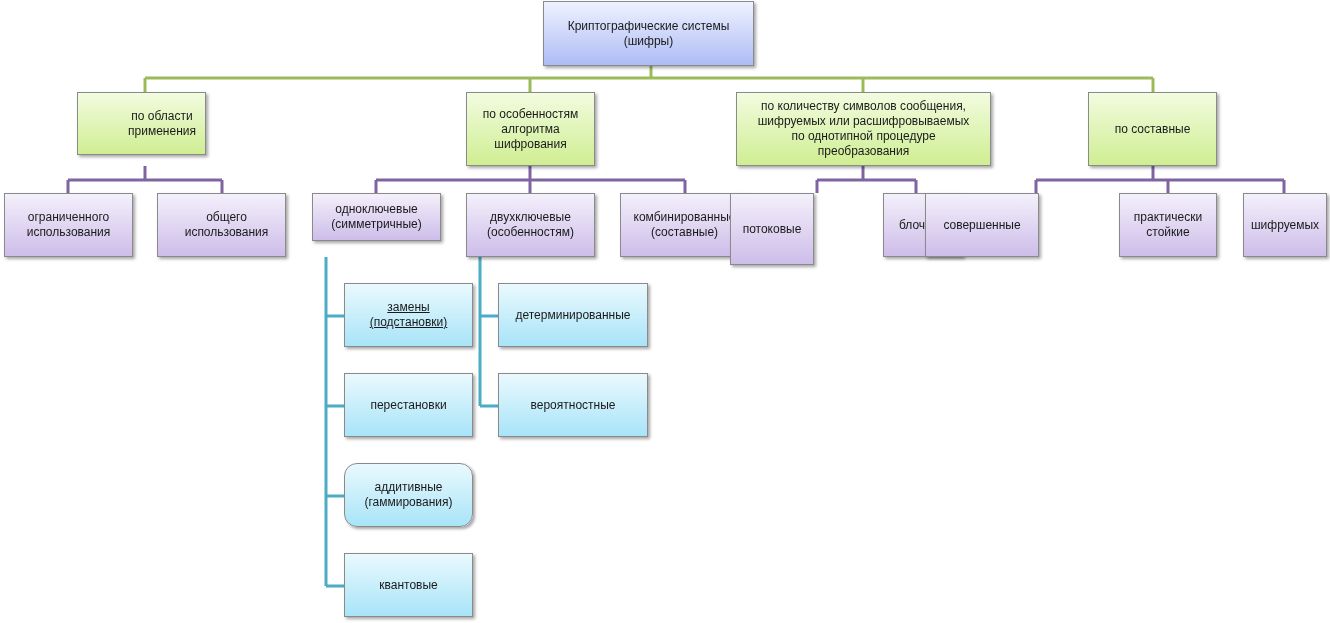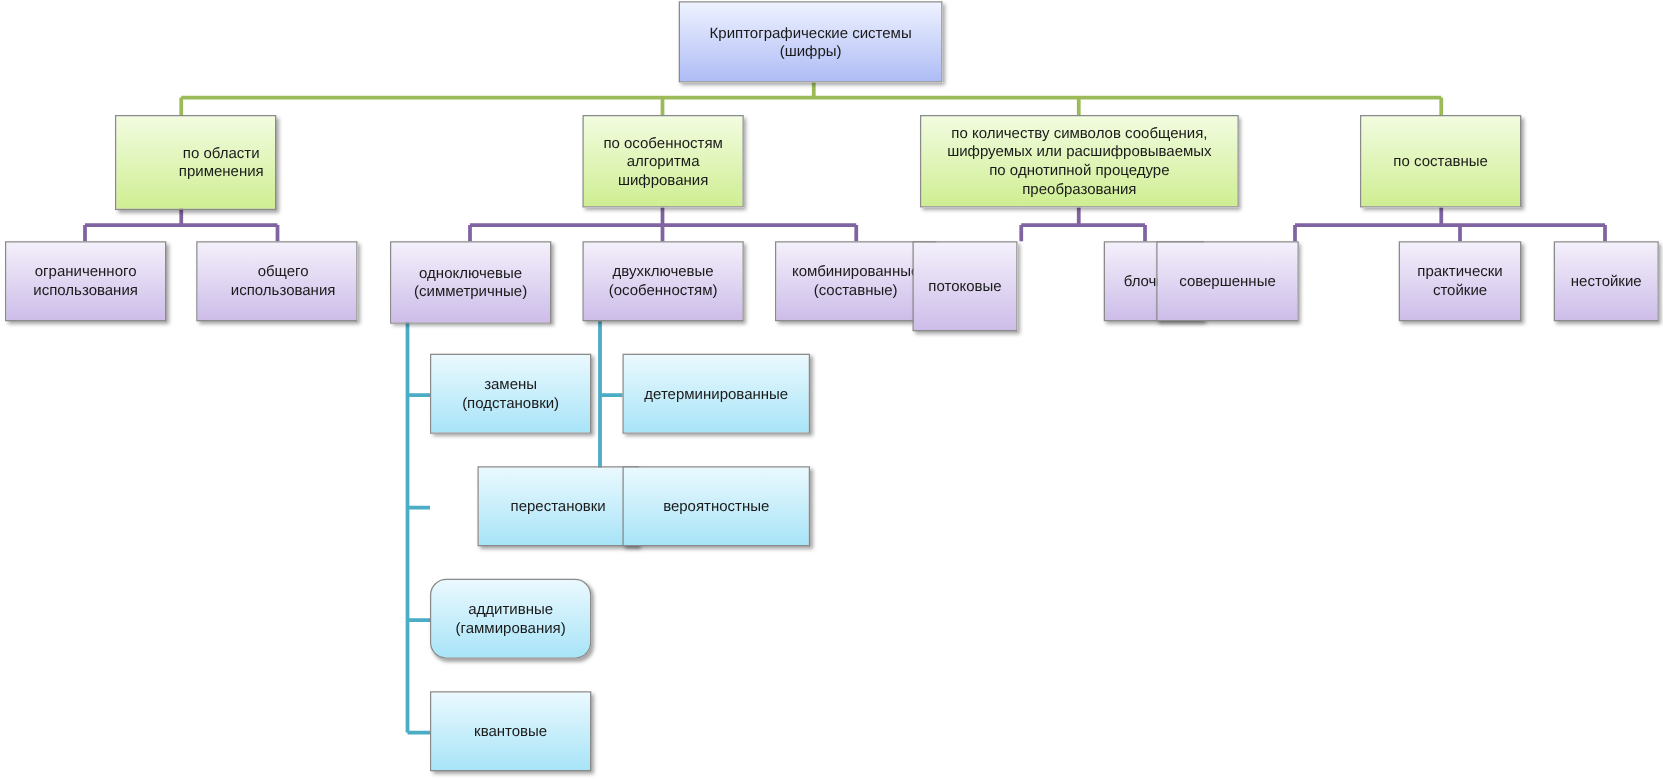--- a/index.html
+++ b/index.html
@@ -33,52 +33,52 @@
 
   <g fill="none" stroke="#4bacc6" stroke-width="3">
     <path d="M326,257 V586 M326,316 H344 M326,406 H344 M326,496 H344 M326,586 H344"></path>
     <path d="M480,257 V406 M480,316 H498 M480,406 H498"></path>
   </g>
 </svg>
 
 <div class="node root" style="left:543px;top:1px;width:211px;height:65px;">Криптографические  системы
 (шифры)</div>
 
-<div class="node cat" style="left:92px;top:92px;width:129px;height:76px;padding-left:45px;">по области
+<div class="node cat" style="left:77px;top:92px;width:129px;height:63px;padding-left:45px;">по области
 применения</div>
 <div class="node cat" style="left:466px;top:92px;width:129px;height:74px;">по особенностям
 алгоритма
 шифрования</div>
 <div class="node cat" style="left:736px;top:92px;width:255px;height:74px;">по количеству  символов  сообщения,
 шифруемых  или  расшифровываемых
 по однотипной  процедуре
 преобразования</div>
 <div class="node cat" style="left:1088px;top:92px;width:129px;height:74px;">по составные</div>
 
 <div class="node sub" style="left:4px;top:193px;width:129px;height:64px;">ограниченного
 использования</div>
 <div class="node sub" style="left:157px;top:193px;width:129px;height:64px;padding-left:14px;">общего
 использования</div>
 
-<div class="node sub" style="left:312px;top:193px;width:129px;height:66px;">одноключевые
+<div class="node sub" style="left:312px;top:193px;width:129px;height:48px;">одноключевые
 (симметричные)</div>
 <div class="node sub" style="left:466px;top:193px;width:129px;height:64px;">двухключевые
 (особенностям)</div>
 <div class="node sub" style="left:620px;top:193px;width:129px;height:64px;">комбинированные
 (составные)</div>
 
 <div class="node sub" style="left:730px;top:193px;width:84px;height:72px;">потоковые</div>
 <div class="node sub" style="left:883px;top:193px;width:80px;height:64px;">блочные</div>
 
 <div class="node sub" style="left:925px;top:193px;width:114px;height:64px;">совершенные</div>
 <div class="node sub" style="left:1119px;top:193px;width:98px;height:64px;">практически
 стойкие</div>
-<div class="node sub" style="left:1243px;top:193px;width:84px;height:64px;">нестойкие</div>
+<div class="node sub" style="left:1243px;top:193px;width:84px;height:64px;">шифруемых</div>
 
-<div class="node leaf" style="left:344px;top:283px;width:129px;height:64px;">замены
+<div class="node leaf" style="left:344px;top:283px;width:129px;height:64px;text-decoration:underline;">замены
 (подстановки)</div>
-<div class="node leaf" style="left:344px;top:373px;width:129px;height:64px;margin-left:38px;">перестановки</div>
+<div class="node leaf" style="left:344px;top:373px;width:129px;height:64px;">перестановки</div>
 <div class="node leaf" style="left:344px;top:463px;width:129px;height:64px;border-radius:13px;">аддитивные
 (гаммирования)</div>
 <div class="node leaf" style="left:344px;top:553px;width:129px;height:64px;">квантовые</div>
 
 <div class="node leaf" style="left:498px;top:283px;width:150px;height:64px;">детерминированные</div>
 <div class="node leaf" style="left:498px;top:373px;width:150px;height:64px;">вероятностные</div>
 
 </body></html>

